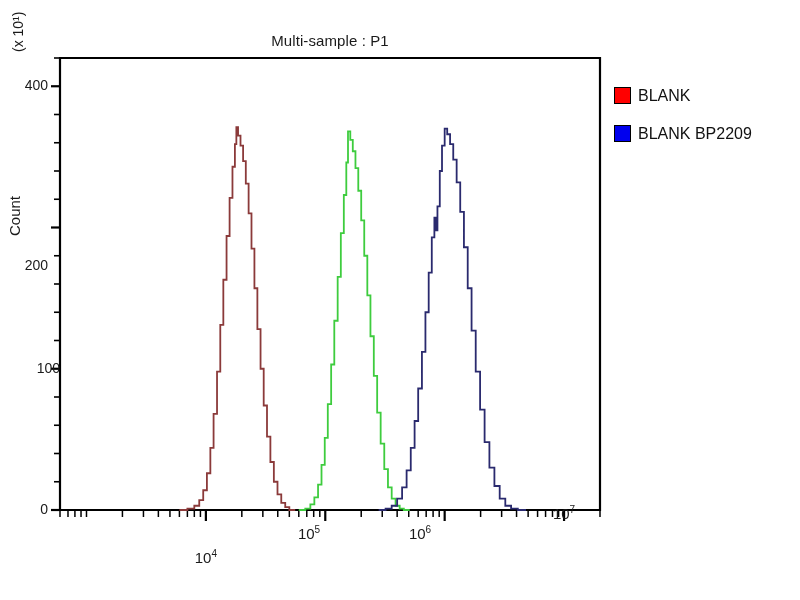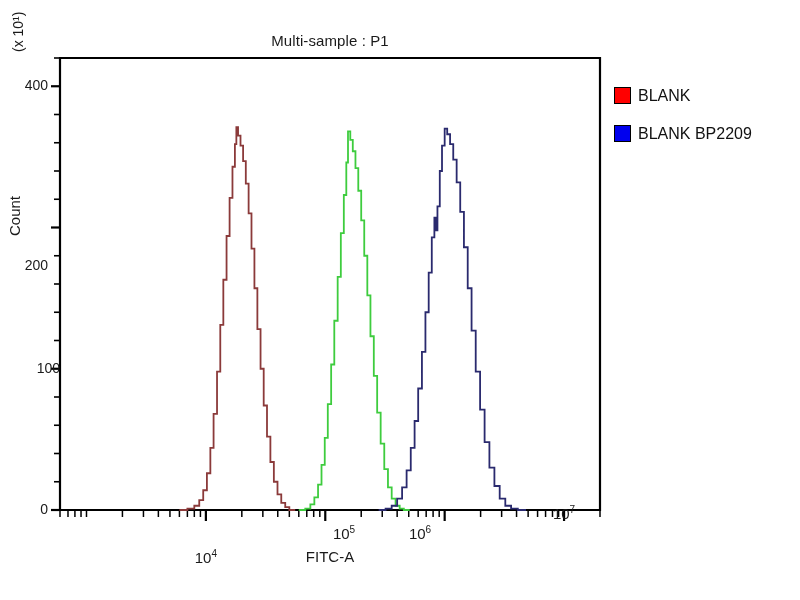--- a/index.html
+++ b/index.html
@@ -116,21 +116,20 @@
 </style>
 </head>
 <body>
 
 <div id="chart-root">
 
   <div class="chart-title">Multi-sample : P1</div>
 
   <div class="axis-multiplier">(x 10¹)</div>
   <div class="axis-label-y">Count</div>
-  <div class="axis-label-x">FITC-A</div>
 
   <svg id="plot-svg" width="800" height="600">
     <g id="frame-group">
         <path d="M 60 510 L 60 58 L 600 58 L 600 510 Z" fill="none" stroke="#000000" stroke-width="2.2"></path>
       </g>
     <g id="ticks-group">
         <line x1="51" y1="510" x2="60" y2="510" stroke="#000000" stroke-width="2.2"></line>
         <line x1="54" y1="481.75" x2="60" y2="481.75" stroke="#000000" stroke-width="1.6"></line>
         <line x1="54" y1="453.5" x2="60" y2="453.5" stroke="#000000" stroke-width="1.6"></line>
         <line x1="54" y1="425.25" x2="60" y2="425.25" stroke="#000000" stroke-width="1.6"></line>
@@ -198,21 +197,21 @@
   </svg>
 
   <div id="ytick-labels">
       <div class="ytick-label" style="left: 8px; top: 501px;">0</div>
       <div class="ytick-label" style="left: 20px; top: 359.75px;">100</div>
       <div class="ytick-label" style="left: 8px; top: 218.5px; margin-top: 38px;">200</div>
       <div class="ytick-label" style="left: 8px; top: 77.25px;">400</div>
     </div>
   <div id="xtick-labels">
       <div class="xtick-label" style="left: 205.88px; top: 525px; margin-top: 24px;">10<sup>4</sup></div>
-      <div class="xtick-label" style="left: 344px; top: 525px;">10<sup>5</sup></div>
+      <div class="xtick-label" style="left: 309px; top: 525px;">10<sup>5</sup></div>
       <div class="xtick-label" style="left: 420px; top: 525px;">10<sup>6</sup></div>
       <div class="xtick-label" style="left: 564.059px; top: 505px;">10<sup>7</sup></div>
     </div>
 
   <div id="legend">
       <div class="legend-row">
         <span class="legend-swatch" style="background: rgb(255, 0, 0);"></span>
         <span class="legend-text">BLANK</span>
       </div>
       <div class="legend-row">

